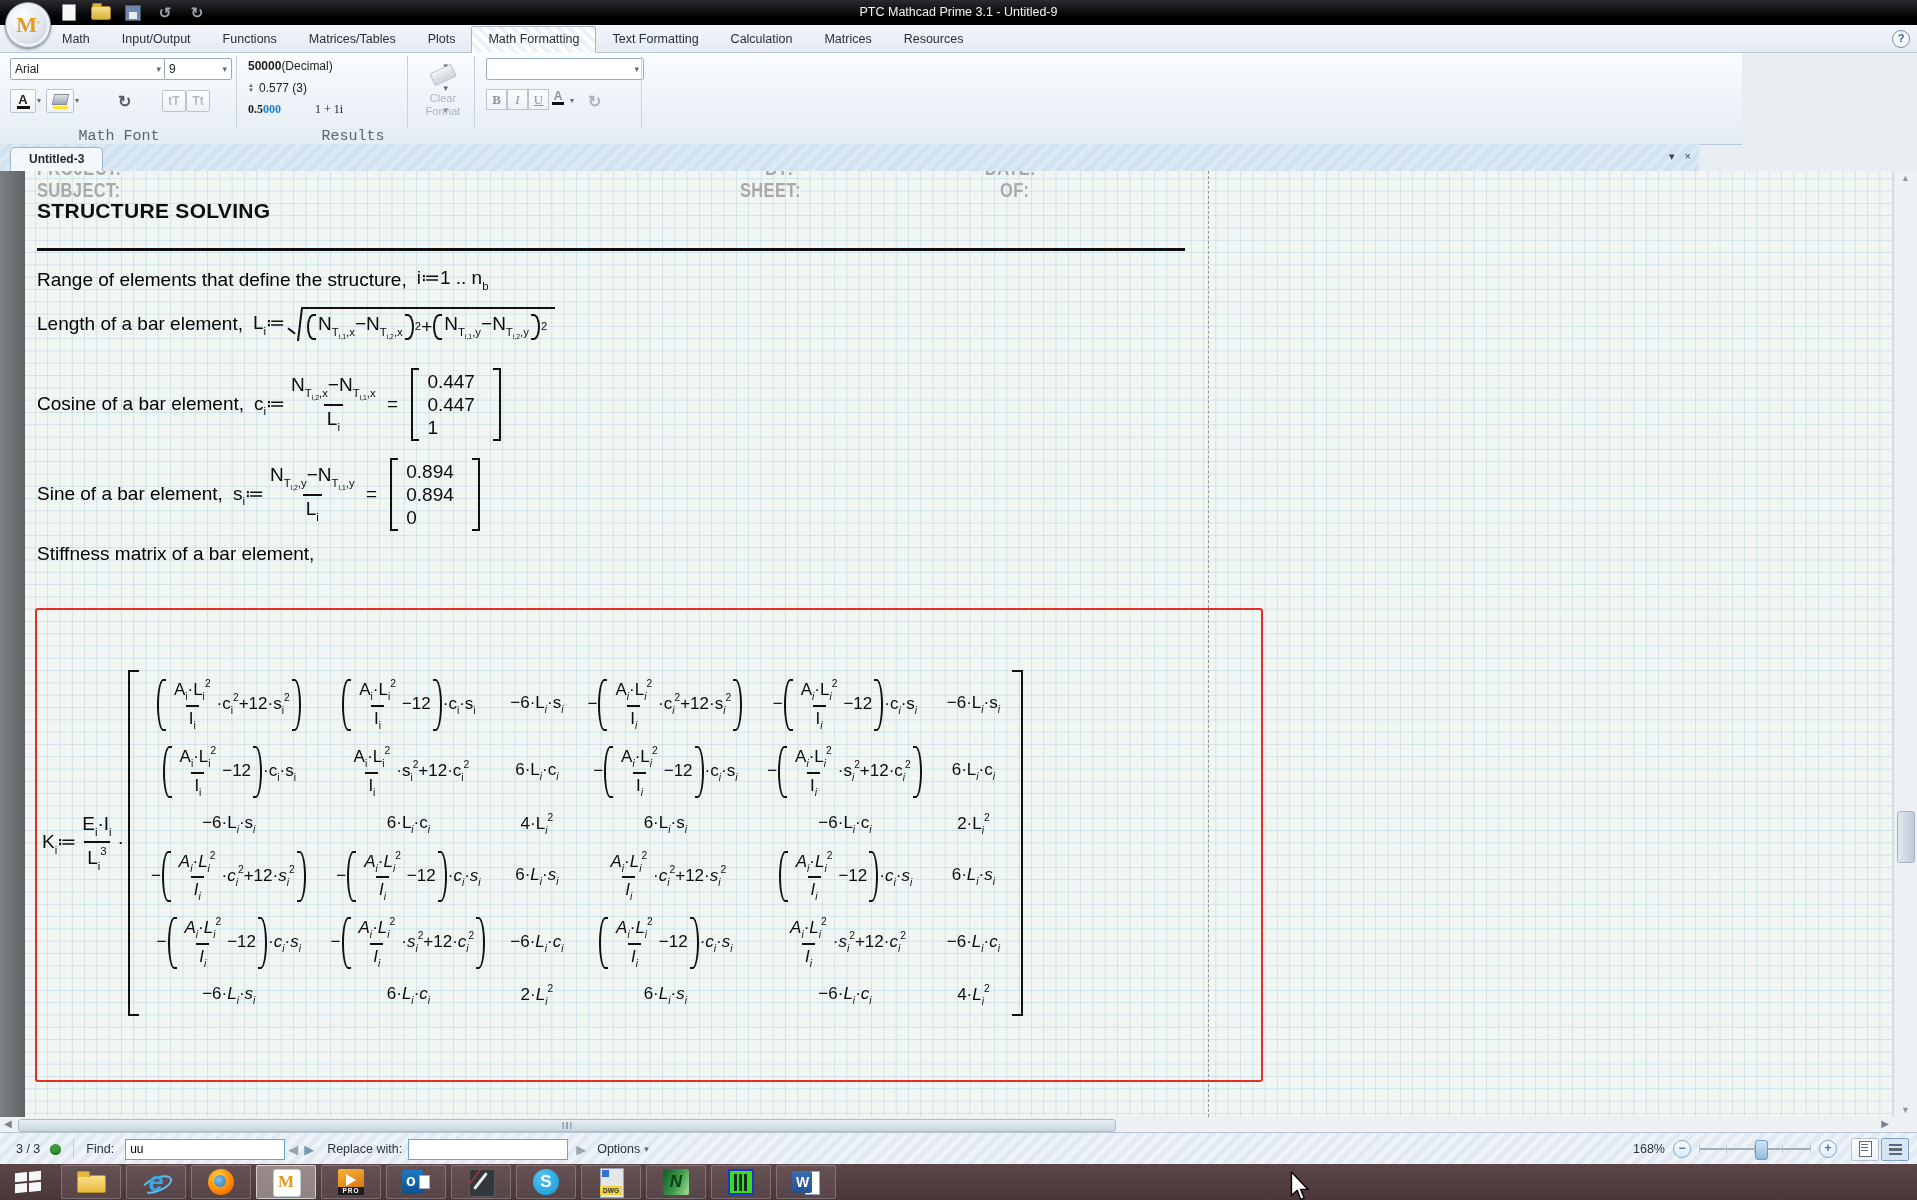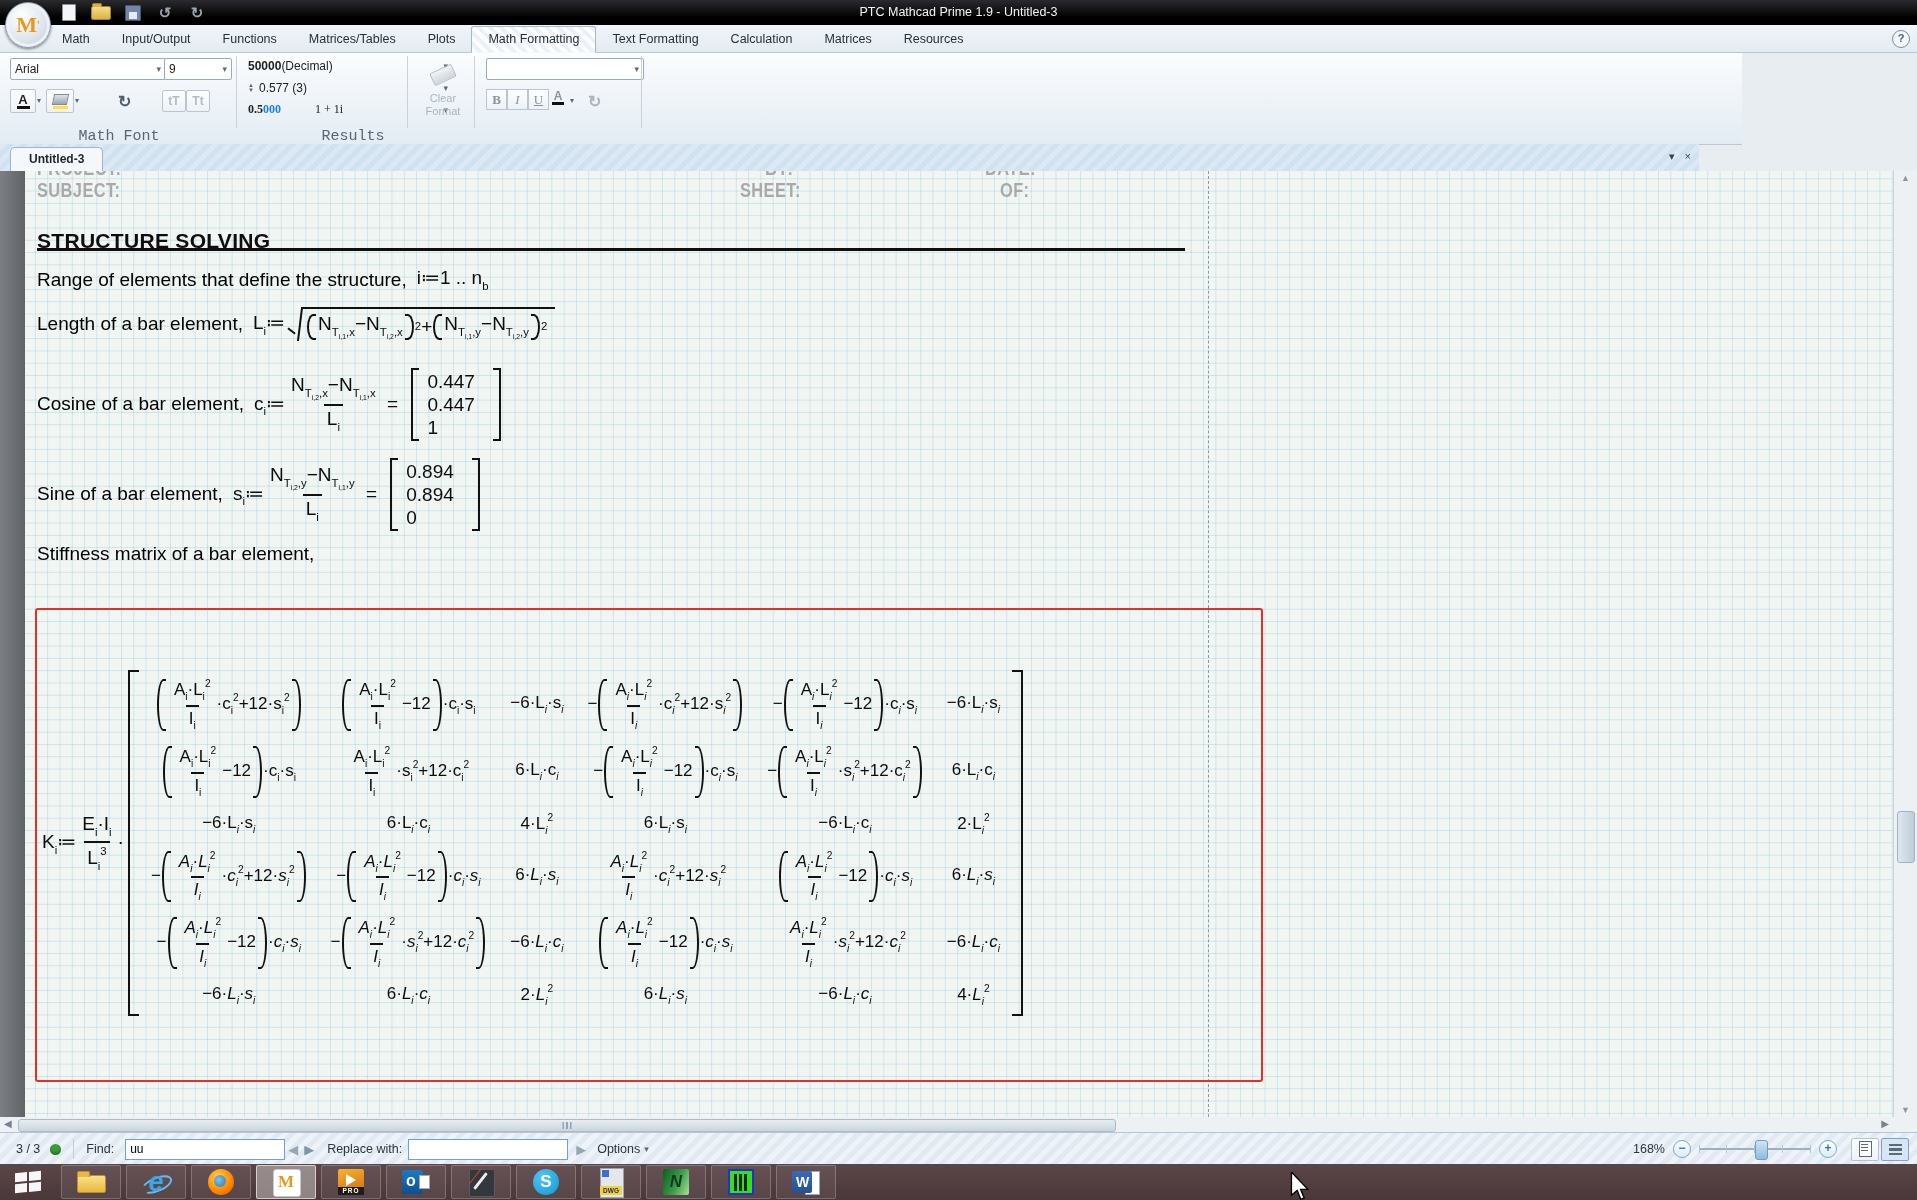--- a/index.html
+++ b/index.html
@@ -77,21 +77,21 @@
   #worksheet{position:absolute;left:0;top:171px;width:1917px;height:946px;overflow:hidden;
     background-color:#f1f6f3;
     background-image:linear-gradient(to right,rgba(125,185,215,.30) 1px,transparent 1px),
                      linear-gradient(to bottom,rgba(125,185,215,.30) 1px,transparent 1px);
     background-size:12.3px 12.3px;background-position:-2px -5px;}
   #left-strip{position:absolute;left:0;top:0;width:25px;height:100%;
     background:linear-gradient(90deg,#7c8084,#5f6366);z-index:5;}
   #pagebreak{position:absolute;left:1208px;top:0;height:100%;width:0;
     border-left:1px dashed #8d99a2;z-index:1;}
   .ghead{position:absolute;font-size:20px;font-weight:bold;color:#a9a9a9;transform:scaleX(.82);transform-origin:left;letter-spacing:.5px;}
-  #heading{position:absolute;left:37px;top:58px;font-size:21px;font-weight:bold;color:#0e0e0e;letter-spacing:.3px;}
+  #heading{position:absolute;left:37px;top:28px;font-size:21px;font-weight:bold;color:#0e0e0e;letter-spacing:.3px;}
   #rule{position:absolute;left:37px;top:77px;width:1148px;height:2.5px;background:#0e0e0e;}
   .wsline{position:absolute;display:flex;align-items:center;z-index:2;}
   .wslabel{font-size:19px;color:#000;margin-right:10px;white-space:pre;}
   
   .m{font-size:19px;color:#0c0c0c;line-height:1.15;white-space:nowrap;}
   .m em{font-style:italic;}
   .msub{font-size:60%;vertical-align:-0.5em;}
   .msup{font-size:60%;vertical-align:0.8em;}
   .mhigh{font-size:60%;vertical-align:2.5em;}
   .mfrac{display:inline-flex;flex-direction:column;align-items:center;vertical-align:middle;margin:0 3px;}
@@ -222,21 +222,21 @@
   .ic-word::after{content:"";position:absolute;left:1px;top:4px;width:20px;height:22px;
     background:linear-gradient(#3a6cb4,#24508f);border-radius:2px;}
   .ic-word .g{position:absolute;left:5px;top:8px;z-index:3;font-size:14px;font-weight:bold;color:#fff;line-height:1;}
   
   #cursor{position:absolute;left:1290px;top:1172px;z-index:50;}
 </style>
 </head>
 <body>
 
 <div id="titlebar">
-  <div class="title">PTC Mathcad Prime 1.9 - Untitled-3</div>
+  <div class="title">PTC Mathcad Prime 3.1 - Untitled-9</div>
 </div>
 <div id="logo">
   <span class="mglyph">M</span>
     <span class="tick">’</span>
 </div>
 <div id="qa">
     <div class="qa-btn">
       <span class="qi-page"></span>
     </div>
     <div class="qa-btn">

